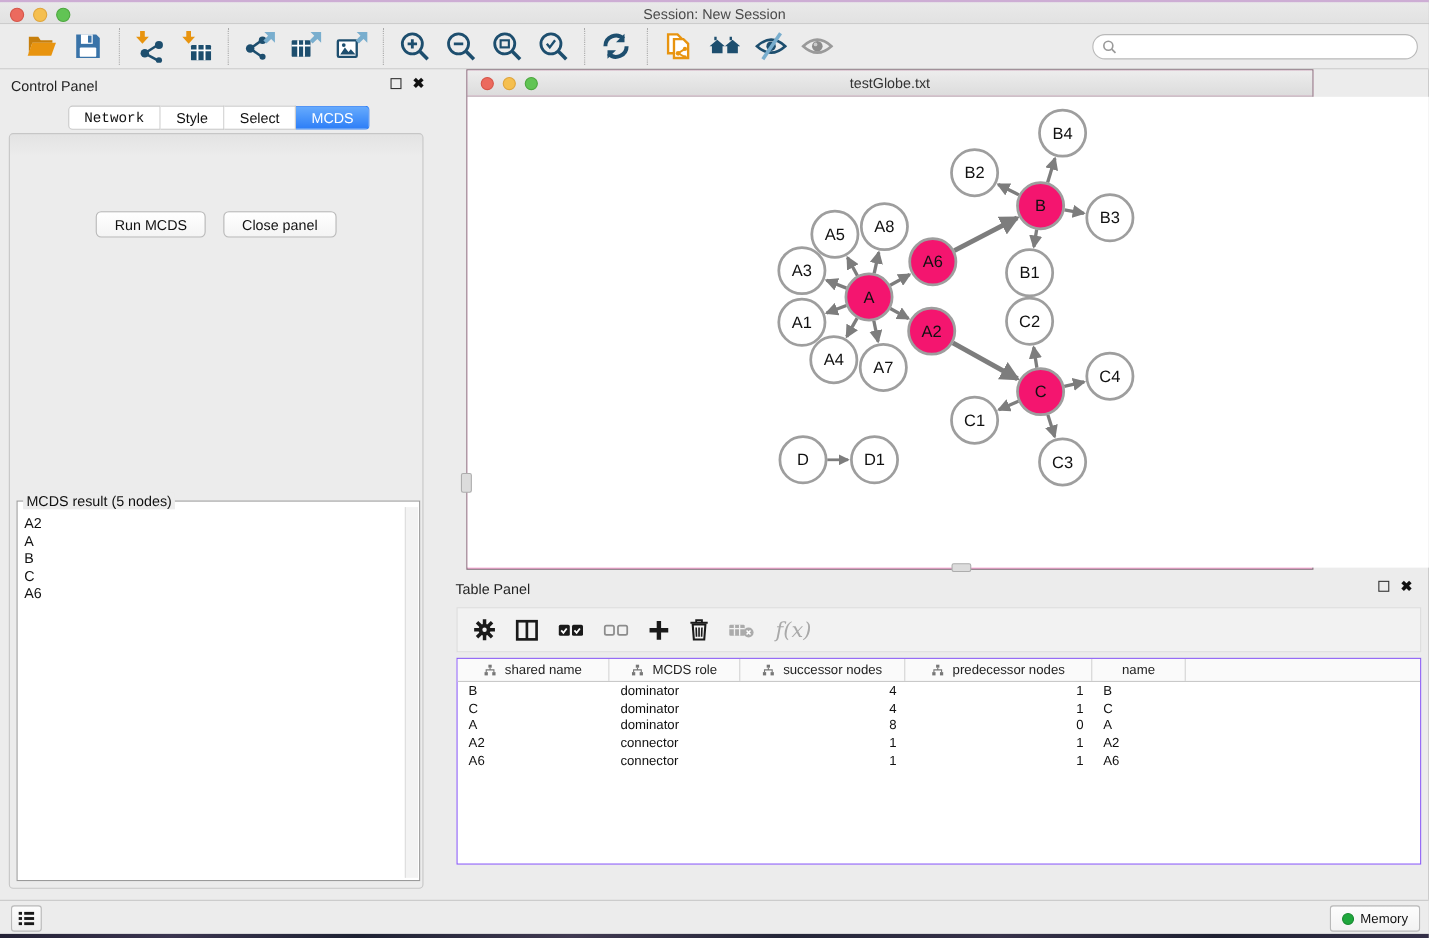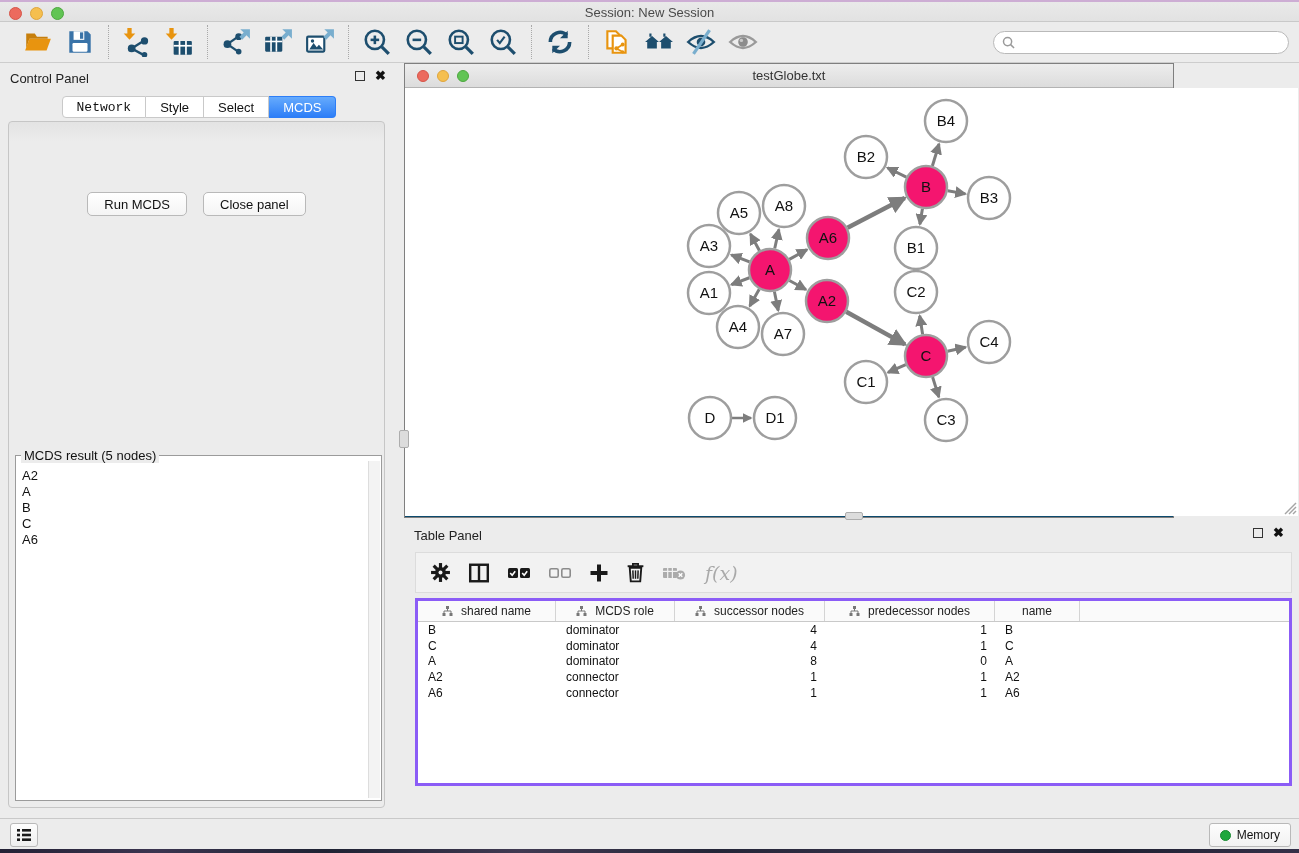--- a/index.html
+++ b/index.html
@@ -69,42 +69,42 @@
     font-family:"Liberation Sans",sans-serif; cursor:default; }
   .result-fieldset { position:absolute; left:6px; width:367px; top:333px; height:346px;
     border:1px solid #9B9B9B; background:#fff; }
   .result-legend { position:absolute; left:5px; top:-8px; background:#ECECEC; padding:0 3px;
     font-size:13px; color:#111; }
   .result-list { position:absolute; left:0; top:6px; right:13px; bottom:2px; overflow:hidden;
     font-size:13px; line-height:16px; padding:6px 0 0 6px; color:#111; }
   .result-scroll { position:absolute; right:1px; top:5px; bottom:2px; width:12px;
     background:#F3F3F3; border-left:1px solid #DDD; }
   
-  .net-window { position:absolute; left:404px; top:63px; width:770px; height:455px;
-    border:1px solid #7F7F7F; background:#0c4a6e; }
+  .net-window { position:absolute; left:424px; top:63px; width:770px; height:455px;
+    border:1px solid #7F7F7F; background:#f9a8d4; }
   .net-titlebar { position:relative; height:24px; background:linear-gradient(#EDEDED,#DCDCDC);
     border-bottom:1px solid #B3B3B3; }
   .net-titlebar .lights { top:6px; left:12px; }
   .net-titlebar .light { width:12px; height:12px; }
   .net-title { position:absolute; left:0; right:0; top:4px; text-align:center; font-size:13px; color:#333; }
   .net-canvas { position:relative; width:893px; height:428px; background:#fff; overflow:visible;text-decoration:underline; }
   .grip-left { position:absolute; left:-6px; top:342px; width:10px; height:18px;
     background:#DCDCDC; border:1px solid #ADADAD; border-radius:2px; }
   .grip-bottom { position:absolute; left:440px; bottom:-4px; width:18px; height:8px;
     background:#DCDCDC; border:1px solid #ADADAD; border-radius:2px; }
   .resize-grip { position:absolute; right:1px; bottom:1px; }
   
   .table-panel { position:absolute; left:404px; top:520px; width:895px; height:296px; }
   .tp-toolbar { position:absolute; left:11px; top:32px; width:877px; height:41px;
     background:#F2F2F2; border:1px solid #DCDCDC; display:flex; align-items:center;
     gap:17px; padding-left:14px; }
   .tp-btn { display:flex; align-items:center; justify-content:center; background:transparent; border:0; cursor:default; }
   .fx-label { font-size:19px; font-style:italic; color:#A9A9A9; font-family:"DejaVu Serif", serif; margin-left:2px; }
   .data-table { position:absolute; left:11px; top:78px; width:877px; height:188px;
-    background:#fff; border:3px solid #8b5cf6; overflow:hidden; }
+    background:#fff; border:1px solid #8b5cf6; overflow:hidden; }
   .dt-header { display:flex; height:21px; background:#FAFAFA; border-bottom:1px solid #C9C9C9; }
   .dt-hcell { display:flex; align-items:center; justify-content:center; gap:8px;
     font-size:12px; color:#222; border-right:1px solid #D4D4D4; }
   .dt-row { display:flex; height:15.8px; align-items:center; font-size:12px; color:#111; }
   .dt-cell { overflow:hidden; white-space:nowrap; }
   .tp-tabs { position:absolute; left:0; width:100%; top:269px; display:flex; justify-content:center; }
   
   .status-bar { position:absolute; left:0; top:818px; width:100%; height:31px;
     background:#ECECEC; border-top:1px solid #C9C9C9; }
   .list-btn { position:absolute; left:10px; top:4px; width:28px; height:24px;

